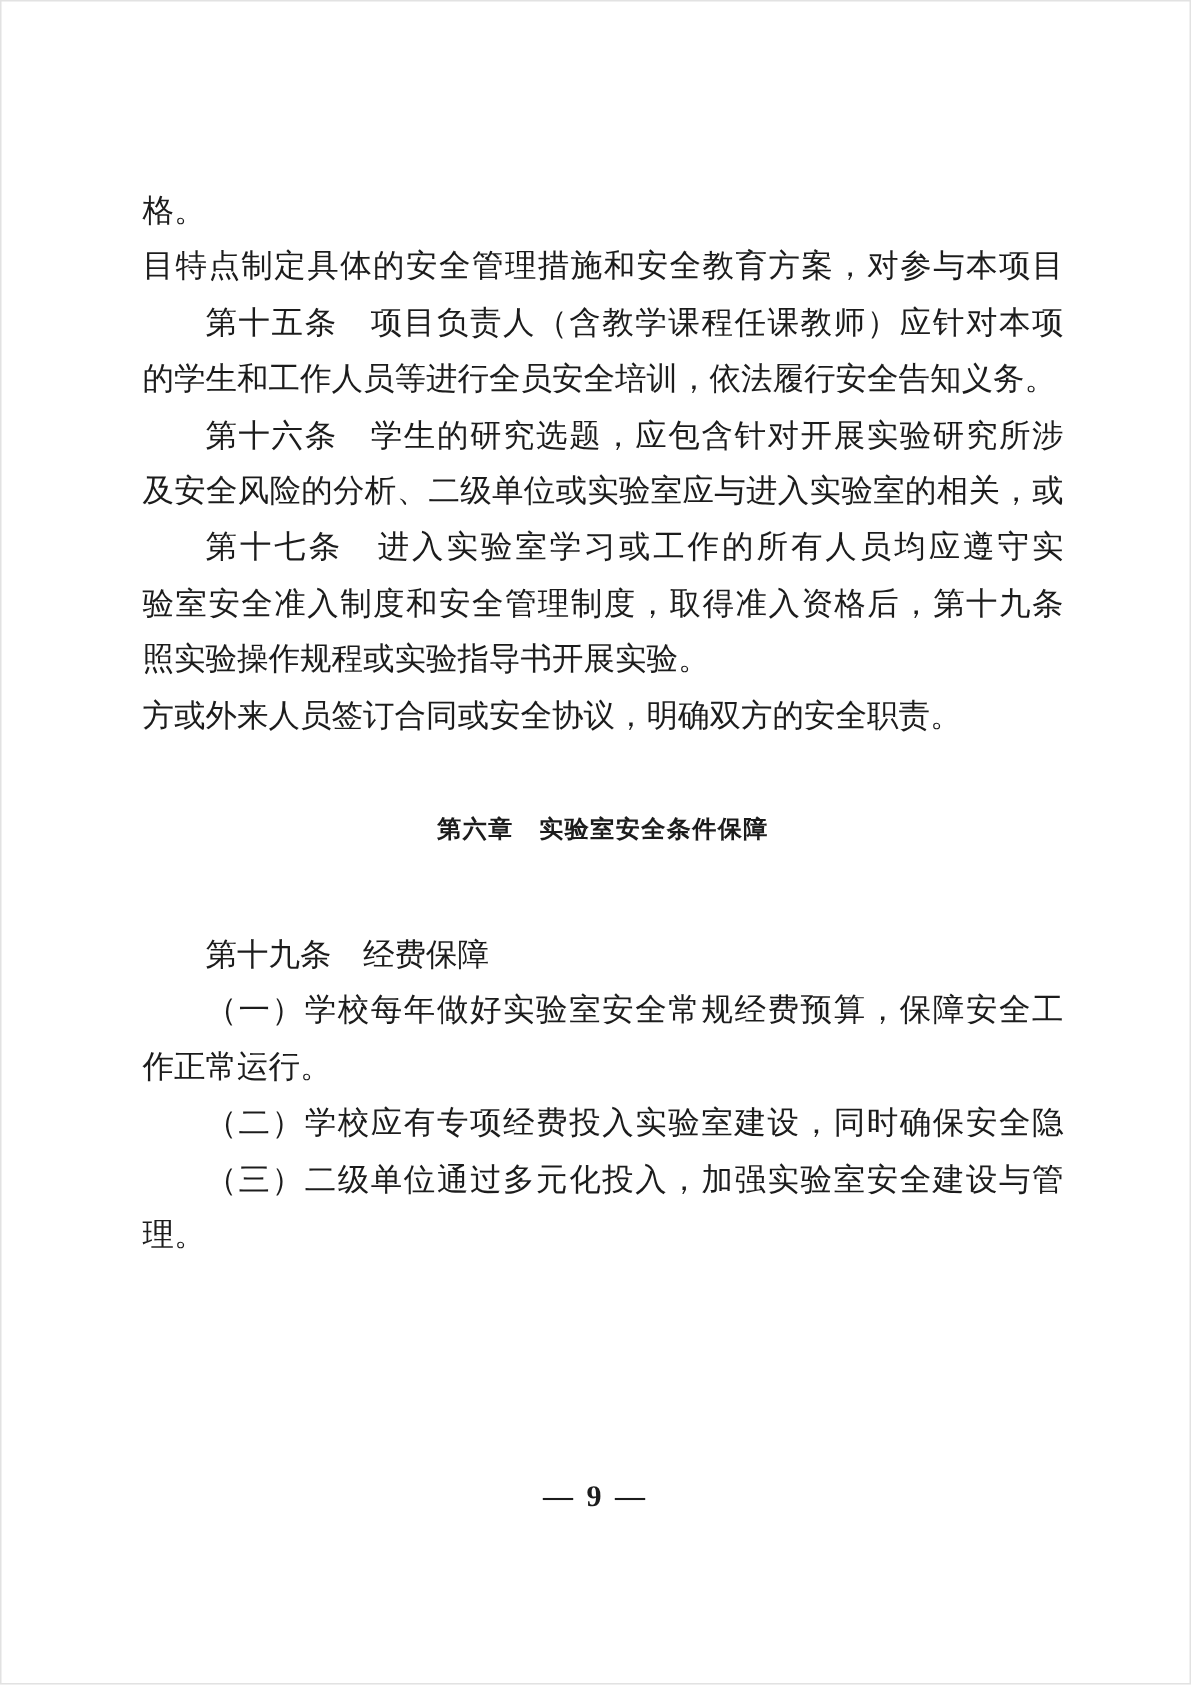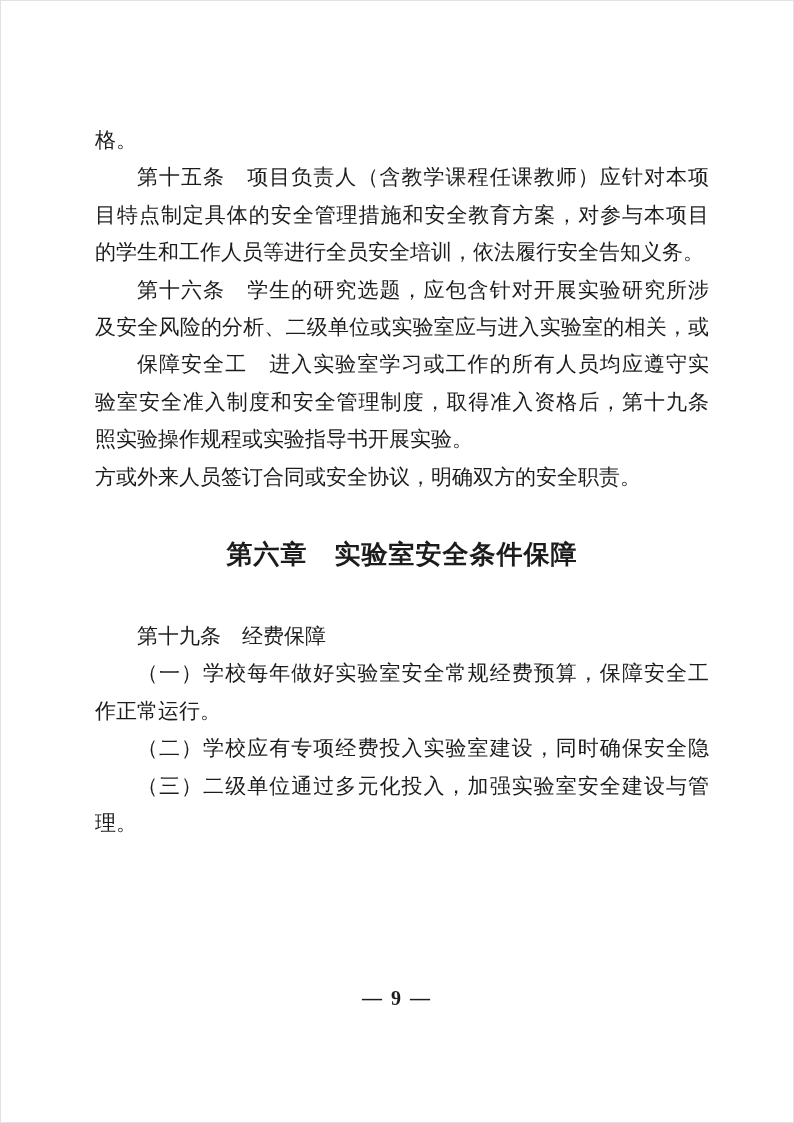--- a/index.html
+++ b/index.html
@@ -24,21 +24,21 @@
     font-size: 21px;
     line-height: 37.4px;
   }
   .ln { text-align: left; }
   
   .ln.fill { text-align: justify; text-align-last: justify; }
   .ln.ind { text-indent: 42px; }
   .chapter {
     font-family: "Liberation Sans", "DejaVu Sans", sans-serif;
     font-weight: 700;
-    font-size: 26px;
+    font-size: 16px;
     line-height: 40px;
     text-align: center;
     letter-spacing: 1px;
     margin: 38px 0 44px 0;
   }
   .footer {
     position: absolute;
     top: 986px; left: 0;
     width: 100%;
     text-align: center;
@@ -47,26 +47,26 @@
     letter-spacing: 2px;
     color: #1c1c1c;
   }
 </style>
 </head>
 <body>
 
 <div class="page">
   <div class="doc">
       <div class="ln">格。</div>
+      <div class="ln fill">目特点制定具体的安全管理措施和安全教育方案，对参与本项目</div>
       <div class="ln fill ind">第十五条　项目负责人（含教学课程任课教师）应针对本项</div>
-      <div class="ln fill">目特点制定具体的安全管理措施和安全教育方案，对参与本项目</div>
       <div class="ln">的学生和工作人员等进行全员安全培训，依法履行安全告知义务。</div>
       <div class="ln fill ind">第十六条　学生的研究选题，应包含针对开展实验研究所涉</div>
       <div class="ln fill">及安全风险的分析、二级单位或实验室应与进入实验室的相关，或</div>
-      <div class="ln fill ind">保障安全工　进入实验室学习或工作的所有人员均应遵守实</div>
+      <div class="ln fill ind">第十七条　进入实验室学习或工作的所有人员均应遵守实</div>
       <div class="ln fill">验室安全准入制度和安全管理制度，取得准入资格后，第十九条</div>
       <div class="ln">照实验操作规程或实验指导书开展实验。</div>
       <div class="ln">方或外来人员签订合同或安全协议，明确双方的安全职责。</div>
       <div class="chapter">第六章　实验室安全条件保障</div>
       <div class="ln ind">第十九条　经费保障</div>
       <div class="ln fill ind">（一）学校每年做好实验室安全常规经费预算，保障安全工</div>
       <div class="ln">作正常运行。</div>
       <div class="ln fill ind">（二）学校应有专项经费投入实验室建设，同时确保安全隐</div>
       <div class="ln fill ind">（三）二级单位通过多元化投入，加强实验室安全建设与管</div>
       <div class="ln">理。</div>

